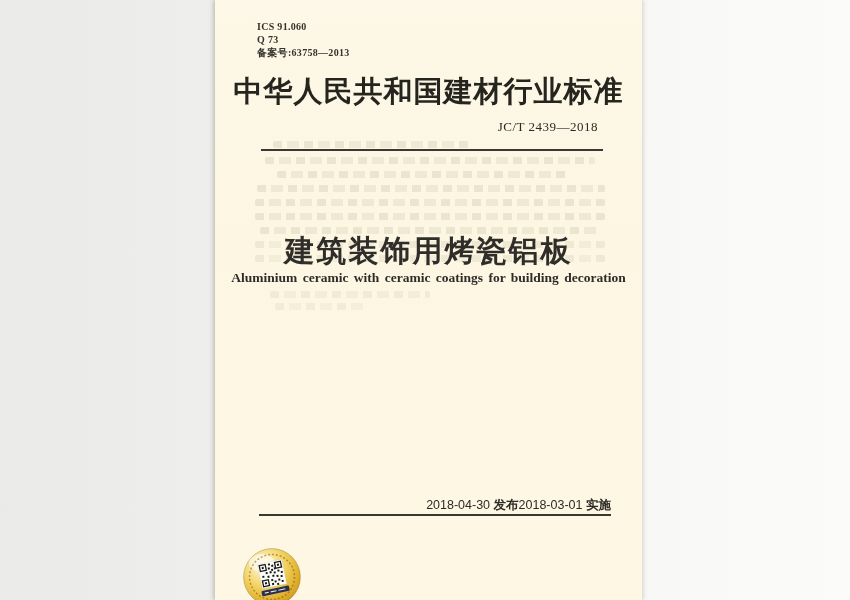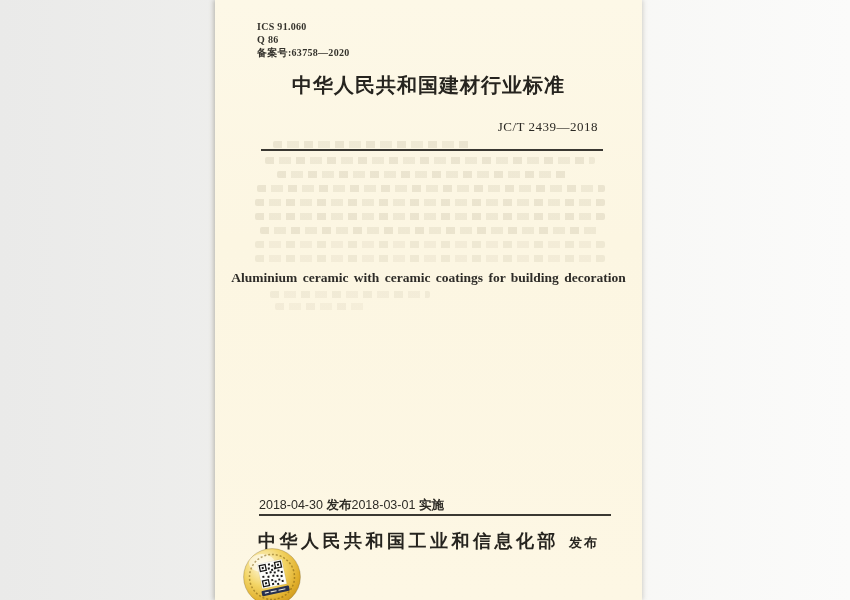--- a/index.html
+++ b/index.html
@@ -14,42 +14,42 @@
     background:linear-gradient(180deg,#fdf8e7 0%,#fcf6e2 40%,#fdf7e4 100%);
     box-shadow:-2px 0 4px rgba(90,85,70,.28), 2px 0 4px rgba(120,115,100,.18);
     padding-left:29px;
   }
   
   .meta { position:absolute; left:42px; top:20px; font-family:"Liberation Serif",serif;
           font-size:10px; font-weight:bold; color:#34322c; line-height:13px; letter-spacing:.3px; }
   .logo-jc { position:absolute; left:293px; top:20px; font-family:"Liberation Serif",serif;
              font-size:50px; line-height:1; font-weight:bold; color:#1b1a1f; letter-spacing:3px; }
   .std-name { position:absolute; left:0; top:72px; width:100%; text-align:center;
-              font-family:"Liberation Serif",serif; font-weight:bold; font-size:20px;
+              font-family:"Liberation Serif",serif; font-weight:bold; font-size:29px;
               letter-spacing:1px; color:#26241f; }
   .std-num { position:absolute; right:44px; top:119px; font-family:"Liberation Serif",serif;
              font-weight:normal; font-size:13px; color:#2b2924; letter-spacing:.5px; }
   .rule-top { position:absolute; left:46px; top:149px; width:342px; height:2px; background:#3a3832; }
   .rule-bottom { position:absolute; left:44px; top:514px; width:352px; height:2px; background:#3a3832; }
 
   
   .ghost { position:absolute; inset:0; pointer-events:none; filter:blur(.7px); }
   .ghost .g { position:absolute; height:7px; border-radius:2px; opacity:.55;
     background:repeating-linear-gradient(90deg, rgba(150,138,108,.30) 0 9px, rgba(150,138,108,0) 9px 14px,
                rgba(150,138,108,.22) 14px 26px, rgba(150,138,108,0) 26px 31px); }
 
   .main-title { position:absolute; left:0; top:231px; width:100%; text-align:center;
                 font-family:"Liberation Sans","DejaVu Sans",sans-serif; font-weight:600;
                 font-size:30px; letter-spacing:2px; color:#2f2d29; }
   .sub-title { position:absolute; left:0; top:270px; width:100%; text-align:center;
                font-family:"Liberation Serif",serif; font-weight:bold; font-size:13.5px;
                color:#2e2c28; word-spacing:2px; }
 
   .dates { position:absolute; left:44px; top:497px; width:352px; display:flex;
-           justify-content:flex-start; font-size:12.5px; color:#2d2b26;
+           justify-content:flex-end; font-size:12.5px; color:#2d2b26;
            font-family:"Liberation Sans","DejaVu Sans",sans-serif; }
   .dates b { font-weight:bold; }
   .publisher-row { position:absolute; left:0; top:529px; width:100%; text-align:center;
                    color:#26241f; white-space:nowrap; }
   .publisher-name { font-family:"Liberation Serif",serif; font-weight:bold; font-size:18px; letter-spacing:3.5px; }
   .publisher-label { font-family:"Liberation Serif",serif; font-weight:bold; font-size:13px;
                      letter-spacing:2px; margin-left:10px; }
 
   .sticker { position:absolute; left:28px; top:548px; width:58px; height:58px; }
 </style>
@@ -67,43 +67,41 @@
     <div class="g" style="top:213px; left:40px;  width:350px;"></div>
     <div class="g" style="top:227px; left:45px;  width:340px;"></div>
     <div class="g" style="top:241px; left:40px;  width:350px; opacity:.4;"></div>
     <div class="g" style="top:255px; left:40px;  width:350px; opacity:.4;"></div>
     <div class="g" style="top:291px; left:55px;  width:160px; opacity:.35;"></div>
     <div class="g" style="top:303px; left:60px;  width:90px;  opacity:.3;"></div>
   </div>
 
   <div class="meta">
     <div>ICS 91.060</div>
-    <div>Q 86</div>
-    <div>备案号:63758—2020</div>
+    <div>Q 73</div>
+    <div>备案号:63758—2013</div>
   </div>
 
 
   <div class="std-name">中华人民共和国建材行业标准</div>
 
   <div class="std-num">JC/T 2439—2018</div>
 
   <div class="rule-top"></div>
 
+  <div class="main-title">建筑装饰用烤瓷铝板</div>
   <div class="sub-title">Aluminium ceramic with ceramic coatings for building decoration</div>
 
   <div class="dates">
     <span><span>2018-04-30</span> <b>发布</b></span>
     <span><span>2018-03-01</span> <b>实施</b></span>
   </div>
 
   <div class="rule-bottom"></div>
 
-  <div class="publisher-row">
-    <span class="publisher-name">中华人民共和国工业和信息化部</span><span class="publisher-label">发布</span>
-  </div>
 
   <svg class="sticker" viewBox="0 0 58 58">
     <defs>
       <radialGradient id="gold" cx="35%" cy="30%" r="80%">
         <stop offset="0%" stop-color="#fffbe9"></stop>
         <stop offset="45%" stop-color="#f3d566"></stop>
         <stop offset="80%" stop-color="#e0ae2a"></stop>
         <stop offset="100%" stop-color="#c9941d"></stop>
       </radialGradient>
     </defs>

